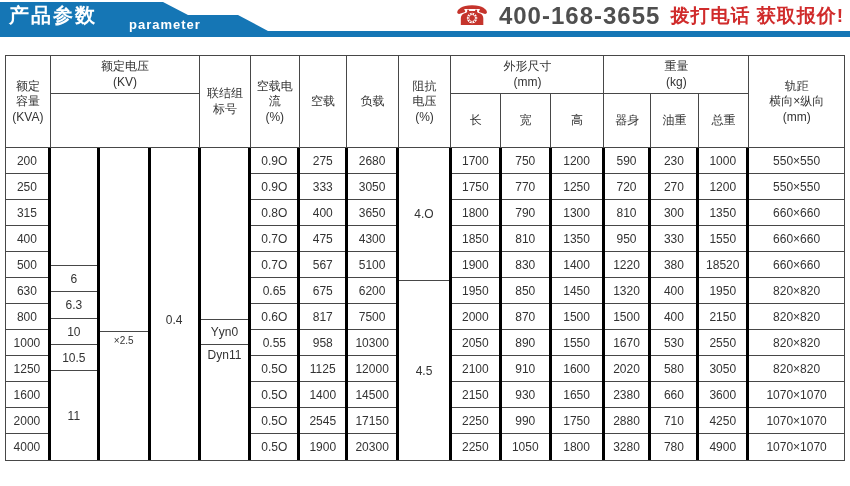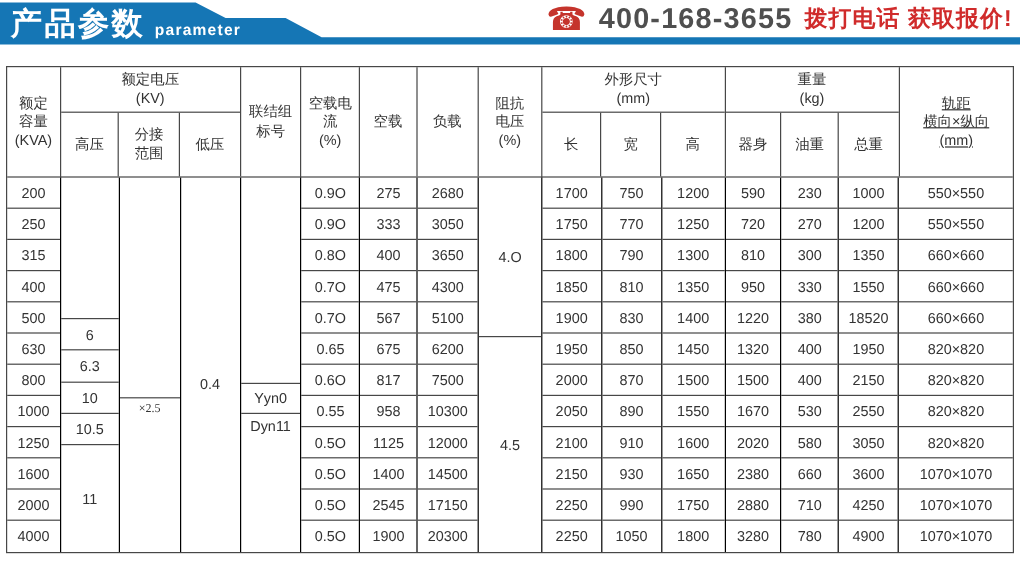--- a/index.html
+++ b/index.html
@@ -1,56 +1,56 @@
 <!DOCTYPE html>
 <html><head>
 <meta charset="utf-8">
 <style>
   * { margin:0; padding:0; box-sizing:border-box; }
   html,body { width:850px; height:486px; background:#ffffff; overflow:hidden;
     font-family:"Liberation Sans","DejaVu Sans",sans-serif; color:#333; }
   .banner { position:relative; width:850px; height:55px; }
   .banner svg { position:absolute; left:0; top:0; display:block; }
-  .banner-title { position:absolute; left:9px; top:2px; font-size:26px; font-weight:bold;
+  .banner-title { position:absolute; left:9px; top:2px; font-size:20px; font-weight:bold;
     color:#fff; letter-spacing:2px; }
   .banner-sub { position:absolute; left:129px; top:17px; font-size:13px; font-weight:bold;
     color:#fff; letter-spacing:1px; }
   .phone-area { position:absolute; right:6px; top:1px; display:flex; align-items:center; gap:10px; }
   .phone-icon { font-size:27px; line-height:30px; color:#c5342c; }
   .phone-number { font-size:24px; font-weight:bold; color:#4f4f4f; letter-spacing:1px; }
   .phone-cta { font-size:19px; font-weight:bold; color:#d02b2b; letter-spacing:1px; }
 
   .ptable { position:absolute; left:5px; top:55px; width:840px; border:1px solid #474747; background:#fff; }
   .thead { display:flex; border-bottom:1px solid #474747; height:92px; font-size:12px; }
   .th { display:flex; align-items:center; justify-content:center; text-align:center;
     white-space:pre-line; line-height:1.3; }
   .thead > .th { border-right:1px solid #474747; height:92px; }
   .hgroup { border-right:1px solid #474747; display:flex; flex-direction:column; }
-  .hgroup:last-child, .thead > .th:last-child { border-right:none;text-decoration:underline; }
+  .hgroup:last-child, .thead > .th:last-child { border-right:none; }
   .gtop { height:38px; border-bottom:1px solid #474747; display:flex; align-items:center;
     justify-content:center; white-space:pre-line; text-align:center; line-height:1.3; }
   .gsub { display:flex; flex:1; }
   .gsub .th { border-right:1px solid #474747; height:100%; }
   .gsub .th:last-child { border-right:none; }
 
   .tbody { display:flex; height:312px; font-size:12px; }
-  .col { border-right:1px solid #000000; display:flex; flex-direction:column; }
+  .col { border-right:3px solid #000000; display:flex; flex-direction:column; }
   .col:last-child { border-right:none; }
   .cell { display:flex; align-items:center; justify-content:center; text-align:center;
     border-bottom:1px solid #474747; height:26px; flex:0 0 auto; }
   .col .cell:last-child { border-bottom:none; }
 
   .w45{width:45px}.w49{width:49px}.w50{width:50px}.w51{width:51px}.w48{width:48px}
   .w53{width:53px}.w47{width:47px}.w95{width:95px}.w150{width:150px}.w99{width:99px}
   .w153{width:153px}.w145{width:145px}
   .hgt118{height:118px}.hgt26{height:26px}.hgt27{height:27px}.hgt89{height:89px}
   .hgt184{height:184px}.hgt128{height:128px}.hgt172{height:172px}.hgt25{height:25px}
   .hgt115{height:115px}.hgt312{height:312px}.hgt133{height:133px}.hgt179{height:179px}
   .top-align { align-items:flex-start; padding-top:3px; }
-  .tap-text { font-size:10px;font-family:Liberation Serif, serif; }
+  .tap-text { font-size:10px; }
   .lv-cell { padding-top:32px; }
 </style>
 </head>
 <body>
 
 <div class="banner">
   <svg width="850" height="40" viewBox="0 0 850 40">
     <polygon points="0,2 163,2 188,15 238,15 268,31 850,31 850,37 0,37" fill="#1576b5"></polygon>
   </svg>
   <span class="banner-title">产品参数</span>
@@ -63,26 +63,20 @@
 </div>
 
 <div class="ptable">
   <div class="thead">
     <div class="th w45">额定
 容量
 (KVA)</div>
     <div class="hgroup w150">
       <div class="gtop">额定电压
 (KV)</div>
-      <div class="gsub">
-        <div class="th w49">高压</div>
-        <div class="th w51">分接
-范围</div>
-        <div class="th w50">低压</div>
-      </div>
     </div>
     <div class="th w51">联结组
 标号</div>
     <div class="th w49">空载电
 流
 (%)</div>
     <div class="hgroup w99">
       <div class="gsub">
         <div class="th w48">空载</div>
         <div class="th w51">负载</div>

